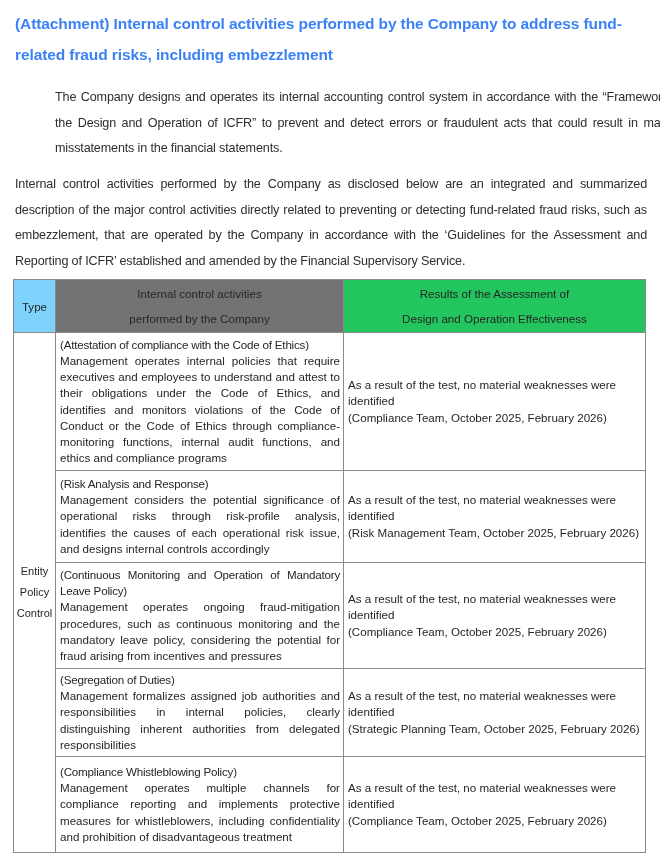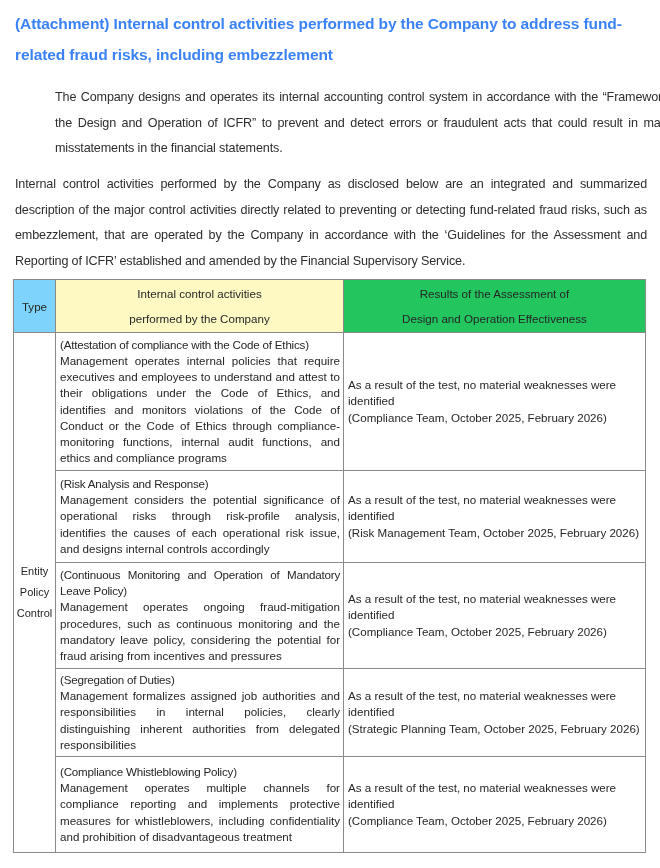--- a/index.html
+++ b/index.html
@@ -61,21 +61,21 @@
   <colgroup>
     <col class="col-type">
     <col class="col-act">
     <col class="col-res">
   </colgroup>
   <thead>
     <tr>
       <th style="background: #7dd3fc;">
         <span>Type</span>
       </th>
-      <th style="background: #fef9c3;">
+      <th style="background: #737373;">
         <span style="display:block">Internal control activities</span>
         <span style="display:block">performed by the Company</span>
       </th>
       <th style="background: #22c55e;">
         <span style="display:block">Results of the Assessment of</span>
         <span style="display:block">Design and Operation Effectiveness</span>
       </th>
     </tr>
   </thead>
   <tbody>

